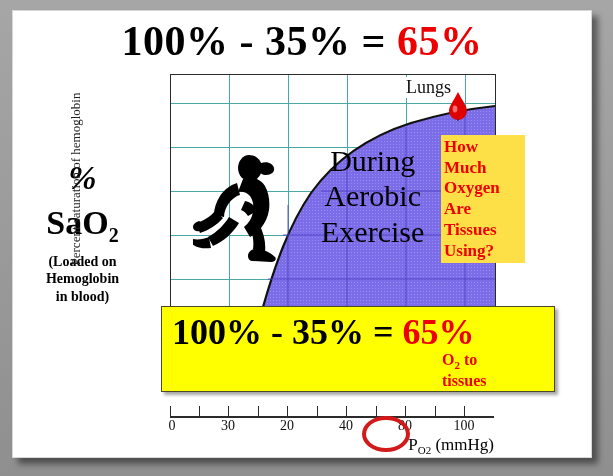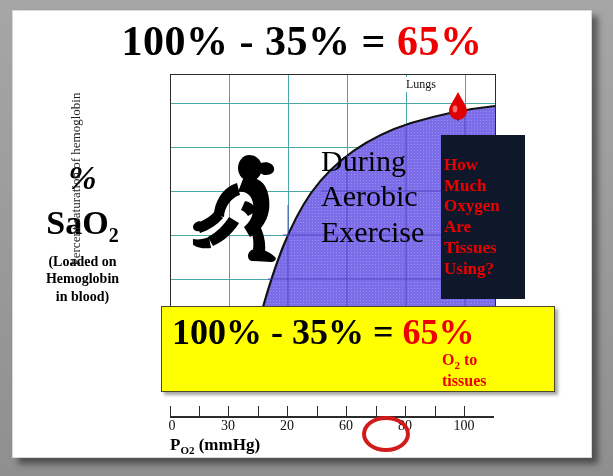--- a/index.html
+++ b/index.html
@@ -62,27 +62,27 @@
   .grid-v,.grid-h{position:absolute;background:#4aa8a8;}
   .grid-v{width:1px;top:0;bottom:0;}
   .grid-h{height:1px;left:0;right:0;}
   .ytick-mark{position:absolute;left:-6px;width:6px;height:1px;background:#2b2b2b;}
 
   
   .curve-wrap{position:absolute;left:0;top:0;width:324px;height:310px;}
 
   .labels-in{
     position:absolute;left:150px;top:68px;
-    font-size:30px;color:#000;line-height:1.18;text-align:left;
+    font-size:30px;color:#000;line-height:1.18;text-align:center;
   }
 
   .lungs{
     position:absolute;left:232px;top:2px;
     background:#fff;padding:0 3px;
-    font-size:12px;color:#111;
+    font-size:18px;color:#111;
   }
   .drop{position:absolute;left:276px;top:16px;}
 
   
   .runner{position:absolute;left:22px;top:74px;}
 
   
   .arrow35{
     position:absolute;left:146px;top:281px;width:78px;height:22px;
   }
@@ -100,31 +100,31 @@
   .xtickmark{position:absolute;top:2px;width:1px;height:11px;background:#2b2b2b;}
   .xtick{
     position:absolute;top:14px;font-size:14px;color:#111;
     transform:translateX(-50%);
   }
   .circle20{
     position:absolute;left:192px;top:12px;width:40px;height:28px;
     border:4px solid #d21a1a;border-radius:50%;
   }
   .xtitle{
-    position:absolute;left:157px;top:424px;width:324px;text-align:left;
-    font-size:17px;font-weight:bold;color:#000;
+    position:absolute;left:157px;top:424px;width:324px;text-align:right;
+    font-size:17px;font-weight:normal;color:#000;
   }
   .xtitle sub{font-size:11px;}
 
   
   .question{
     position:absolute;left:428px;top:124px;width:78px;
-    background:#0f172a;
+    background:#fde047;
     font-size:17px;font-weight:bold;color:#ee0000;line-height:1.22;
-    padding:20px 3px;
+    padding:2px 3px;
   }
 
   
   .yellow{
     position:absolute;left:148px;top:295px;width:392px;height:84px;
     background:#ffff00;border:1.5px solid #4a4a2a;
     box-shadow:3px 3px 3px rgba(0,0,0,.35);
   }
   .yellow .eq{
     position:absolute;left:10px;top:4px;
@@ -269,21 +269,21 @@
       <div class="xtickmark" style="left:235px"></div>
       <div class="xtickmark" style="left:294px"></div>
       <div class="xtickmark" style="left:29px"></div>
       <div class="xtickmark" style="left:88px"></div>
       <div class="xtickmark" style="left:147px"></div>
       <div class="xtickmark" style="left:206px"></div>
       <div class="xtickmark" style="left:265px"></div>
       <div class="xtick" style="left:2px">0</div>
       <div class="xtick" style="left:58px">30</div>
       <div class="xtick" style="left:117px">20</div>
-      <div class="xtick" style="left:176px">60</div>
+      <div class="xtick" style="left:176px">40</div>
       <div class="xtick" style="left:235px">80</div>
       <div class="xtick" style="left:294px">100</div>
       <div class="circle20"></div>
     </div>
 
     <div class="xtitle"><span>P</span><sub>O2</sub><span> (mmHg)</span></div>
 
     <div class="question">How Much Oxygen Are Tissues Using?</div>
 
     <div class="yellow">

